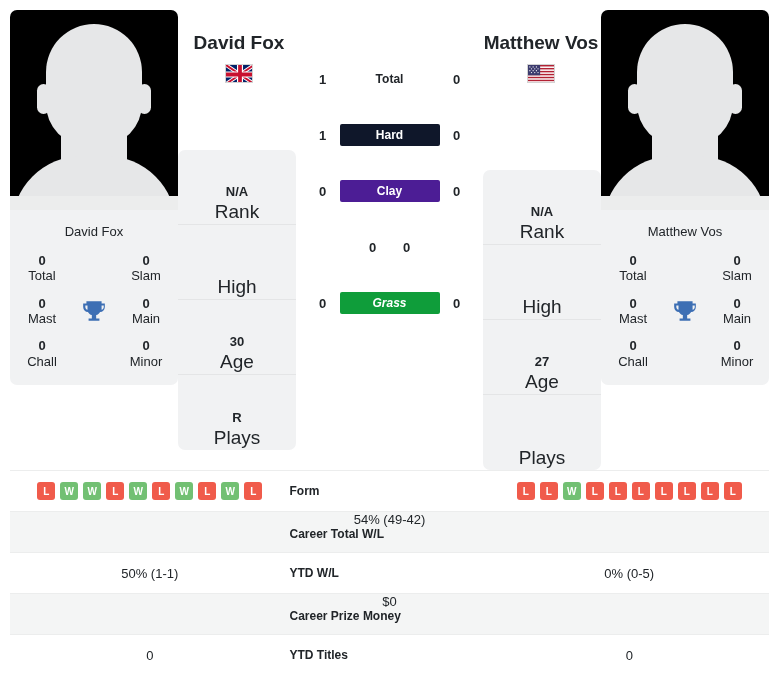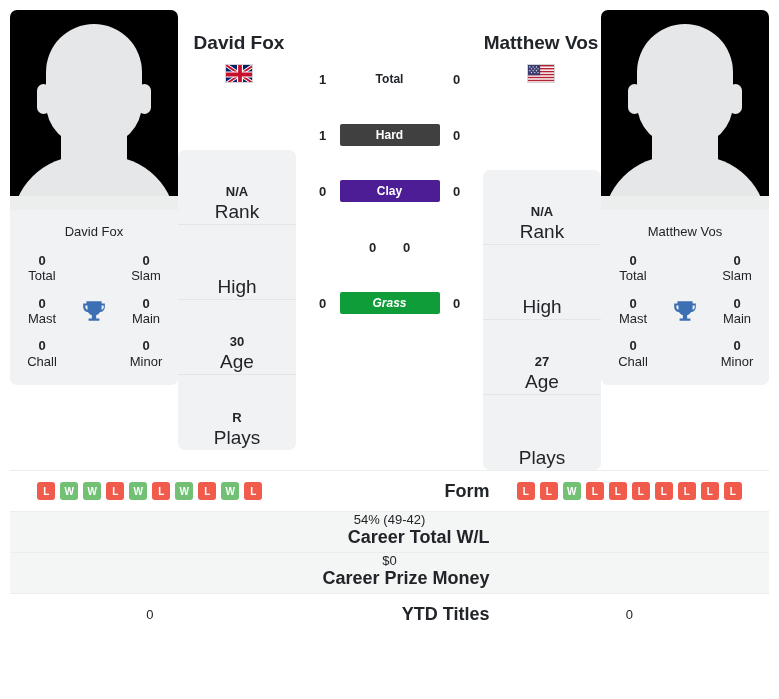--- a/index.html
+++ b/index.html
@@ -193,22 +193,22 @@
     display: flex;
     align-items: center;
     justify-content: center;
     gap: 5px;
     font-size: 13px;
     color: #212529;
   }
   .tlabel {
     width: 200px;
     flex: 0 0 200px;
-    text-align: right;
-    font-size: 18px;
+    text-align: left;
+    font-size: 12px;
     font-weight: bold;
     color: #212529;
   }
   .form-badge {
     width: 18px; height: 18px;
     border-radius: 3px;
     color: #ffffff;
     font-size: 10px;
     font-weight: bold;
     display: flex;
@@ -290,21 +290,21 @@
   </div>
 
   <div class="h2h">
     <div class="h2h-row">
       <div class="h2h-score">1</div>
       <div class="h2h-mid plain">Total</div>
       <div class="h2h-score">0</div>
     </div>
     <div class="h2h-row" style="margin-top:22px">
       <div class="h2h-score">1</div>
-      <div class="h2h-mid badge" style="background: #404040;">Hard</div>
+      <div class="h2h-mid badge" style="background: #0f172a;">Hard</div>
       <div class="h2h-score">0</div>
     </div>
     <div class="h2h-row" style="margin-top:22px">
       <div class="h2h-score">0</div>
       <div class="h2h-mid badge" style="background: #4c1d95;">Clay</div>
       <div class="h2h-score">0</div>
     </div>
     <div class="h2h-row" style="margin-top:22px">
       <div class="h2h-score">0</div>
       <div class="h2h-score">0</div>
@@ -455,20 +455,25 @@
         <div class="form-badge L">L</div>
       </div>
   </div>
 
   <div class="trow alt">
     <div class="tside">54% (49-42)</div>
     <div class="tlabel">Career Total W/L</div>
     <div class="tside">10% (5-46)</div>
   </div>
 
+  <div class="trow">
+    <div class="tside">50% (1-1)</div>
+    <div class="tlabel">YTD W/L</div>
+    <div class="tside">0% (0-5)</div>
+  </div>
 
   <div class="trow alt">
     <div class="tside">$0</div>
     <div class="tlabel">Career Prize Money</div>
     <div class="tside">$0</div>
   </div>
 
   <div class="trow">
     <div class="tside">0</div>
     <div class="tlabel">YTD Titles</div>

